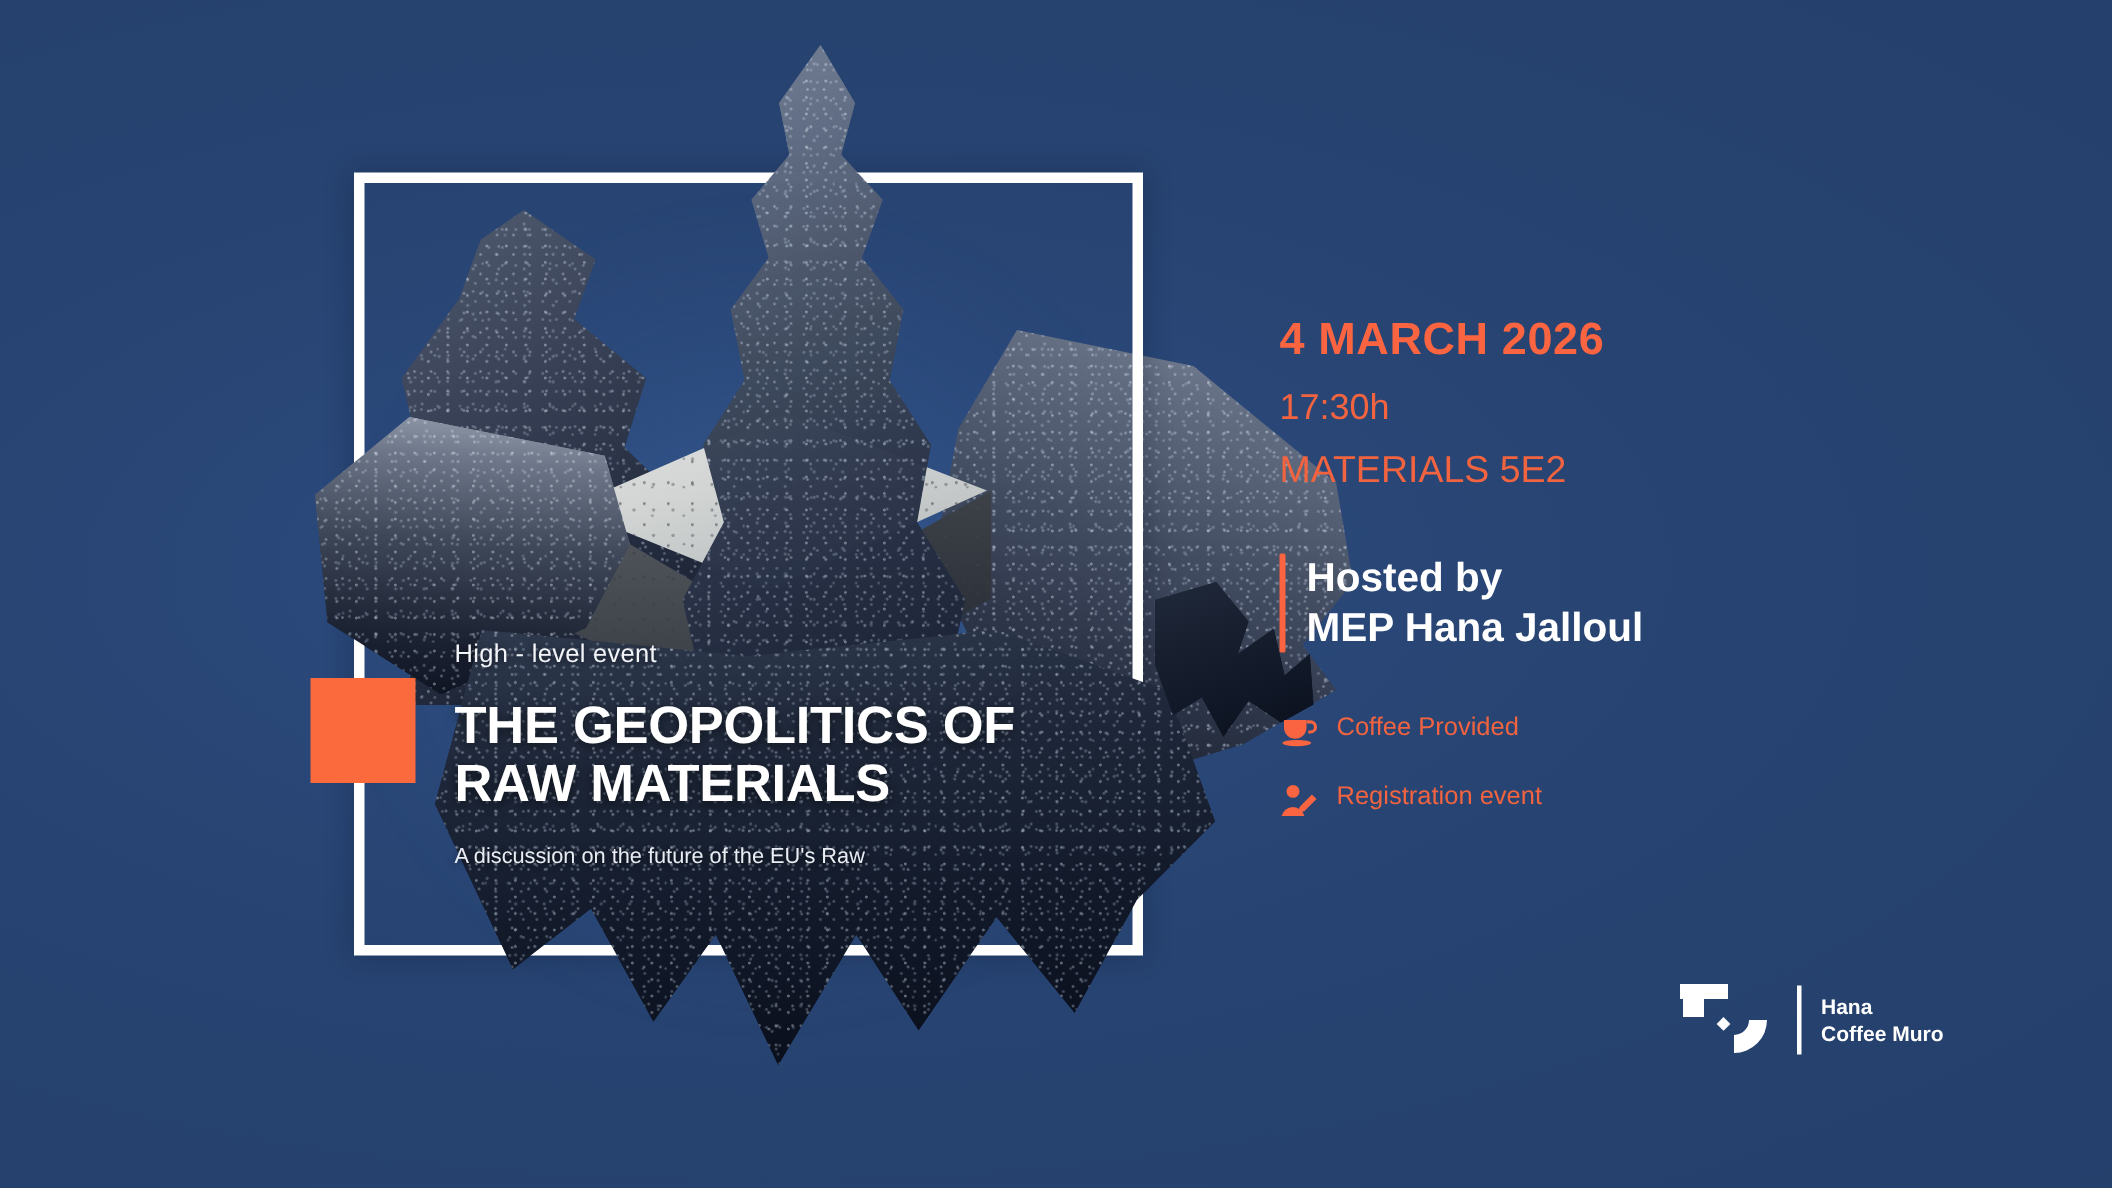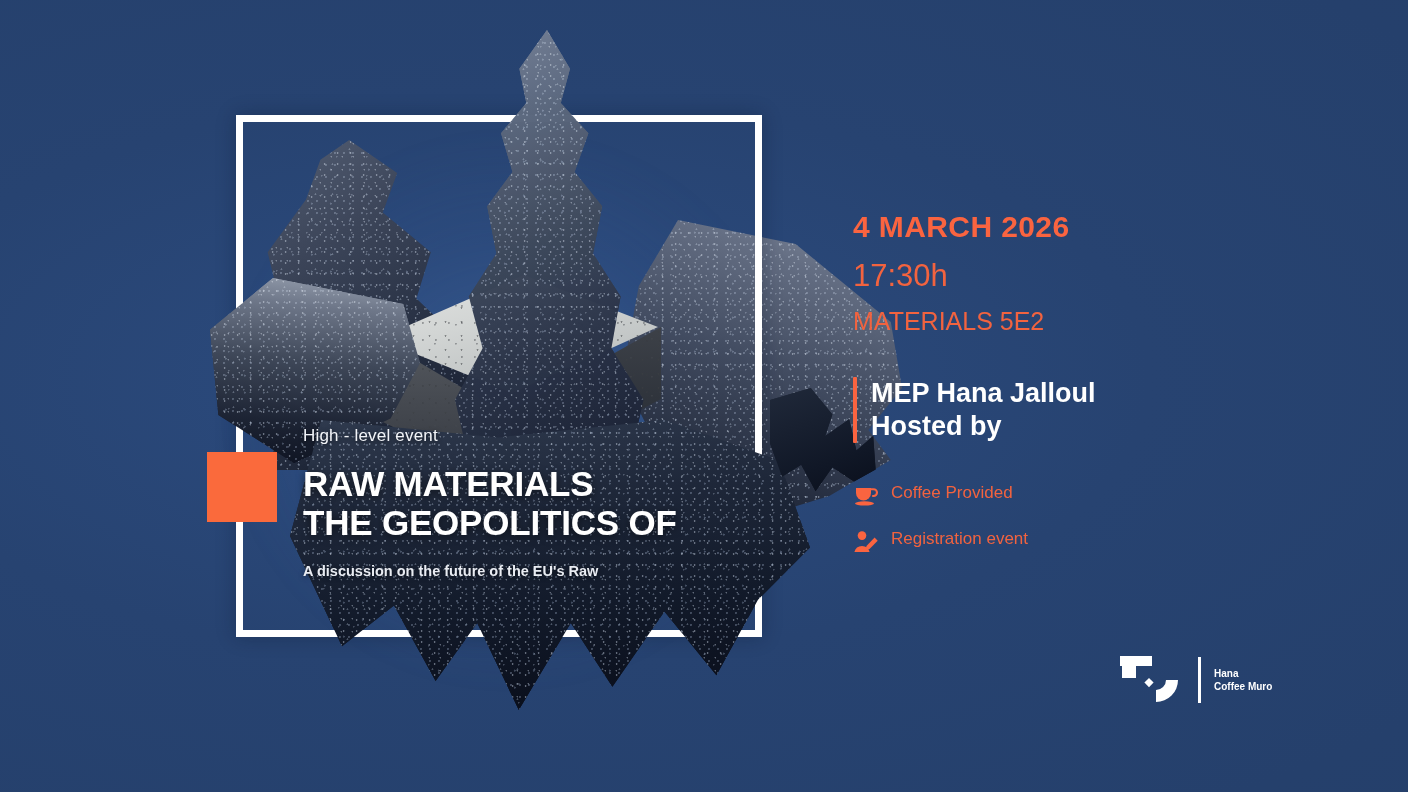--- a/index.html
+++ b/index.html
@@ -155,45 +155,44 @@
   .headline {
     margin-top:18px;
     font-size:35px; font-weight:bold; color:#ffffff;
     line-height:1.12; letter-spacing:-0.2px;
     text-shadow:0 2px 8px rgba(0,0,0,.55);
   }
   .subline {
     margin-top:19px;
     font-size:14.5px; color:#e9ecf2; line-height:1.42;
     text-shadow:0 1px 5px rgba(0,0,0,.5);
-    font-weight:bold;
   }
 
   
   .right-col { position:absolute; left:853px; top:210px; width:460px; }
   .date {
     font-size:30px; font-weight:bold; color:#fa6440; letter-spacing:.4px;
   }
-  .time  { margin-top:14px; font-size:31px; color:#f2633f; font-weight:normal; }
+  .time  { margin-top:14px; font-size:24px; color:#f2633f; font-weight:normal; }
   .venue { margin-top:13px; font-size:25px; color:#f2633f; font-weight:normal; }
 
   .hosted-wrap { margin-top:41px; display:flex; align-items:stretch; }
   .host-bar { width:4px; background:#fa6440; margin-right:14px; border-radius:1px; }
   .host-lines { font-size:27px; font-weight:bold; color:#ffffff; line-height:1.22; }
 
   .notes { margin-top:40px; }
   .note-row { display:flex; align-items:flex-start; margin-bottom:20px; }
   .note-icon { width:26px; height:26px; margin-right:12px; flex:0 0 26px; display:flex; align-items:center; justify-content:center; }
   .note-label { font-size:17px; color:#f2633f; }
 
   
   .logo { position:absolute; left:1116px; top:652px; display:flex; align-items:center; }
   .logo-mark { position:relative; width:66px; height:56px; margin-right:16px; }
   .logo-divider { width:3px; height:46px; background:#ffffff; margin-right:13px; }
-  .logo-text { color:#ffffff; font-size:10px; font-weight:bold; line-height:1.32; }
+  .logo-text { color:#ffffff; font-size:14px; font-weight:bold; line-height:1.32; }
 </style>
 </head>
 <body>
 
 <div id="poster">
 
   <div class="art-glow"></div>
 
   <div class="art-stage">
 
@@ -245,38 +244,38 @@
       <div class="grain"></div>
     </div>
     <div class="rock tendrils"></div>
   </div>
 
   <div class="orange-square"></div>
 
   <div class="left-text">
     <div class="kicker">High - level event</div>
     <div class="headline">
+      <div>THE GEOPOLITICS OF</div>
       <div>RAW MATERIALS</div>
-      <div>THE GEOPOLITICS OF</div>
     </div>
     <div class="subline">
       <div>A discussion on the future of the EU's Raw</div>
     </div>
   </div>
 
   <div class="right-col">
     <div class="date">4 MARCH 2026</div>
     <div class="time">17:30h</div>
     <div class="venue">MATERIALS 5E2</div>
 
     <div class="hosted-wrap">
       <div class="host-bar"></div>
       <div class="host-lines">
+        <div>Hosted by</div>
         <div>MEP Hana Jalloul</div>
-        <div>Hosted by</div>
       </div>
     </div>
 
     <div class="notes">
       <div class="note-row">
         <span class="note-icon">
           <svg width="26" height="22" viewBox="0 0 26 22" aria-hidden="true">
             <path d="M3 3 h15 v5 a7.5 7.5 0 0 1 -15 0 z" fill="#fa6440"></path>
             <path d="M18 4.2 h2.6 a3.4 3.4 0 0 1 0 6.8 h-1.4" fill="none" stroke="#fa6440" stroke-width="2.1"></path>
             <ellipse cx="11.5" cy="18.4" rx="9.5" ry="2.1" fill="#fa6440"></ellipse>

